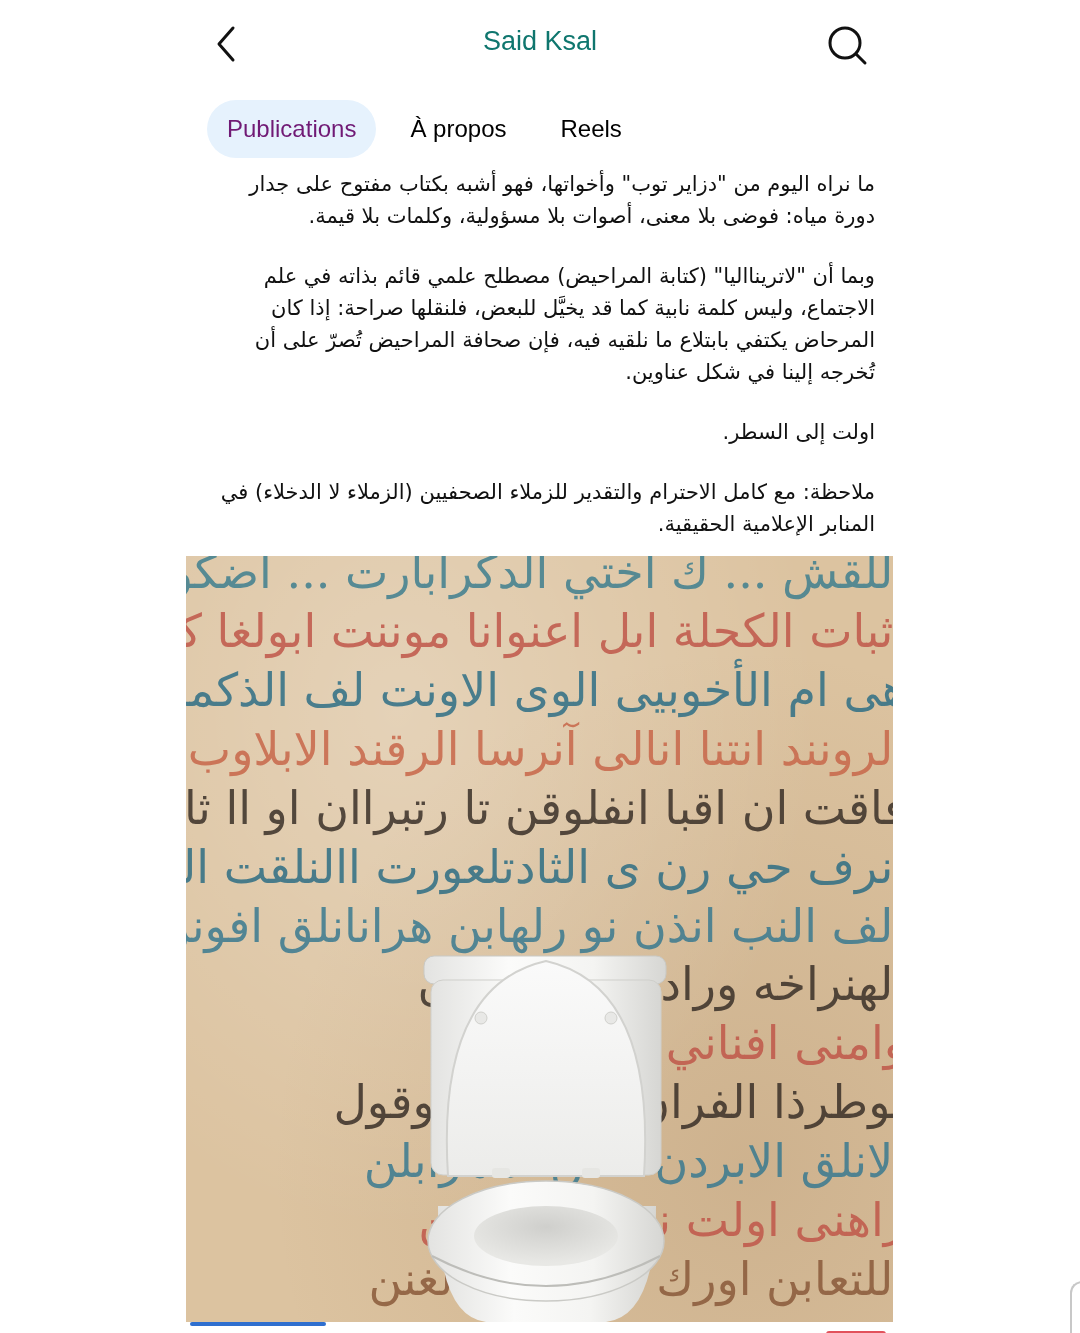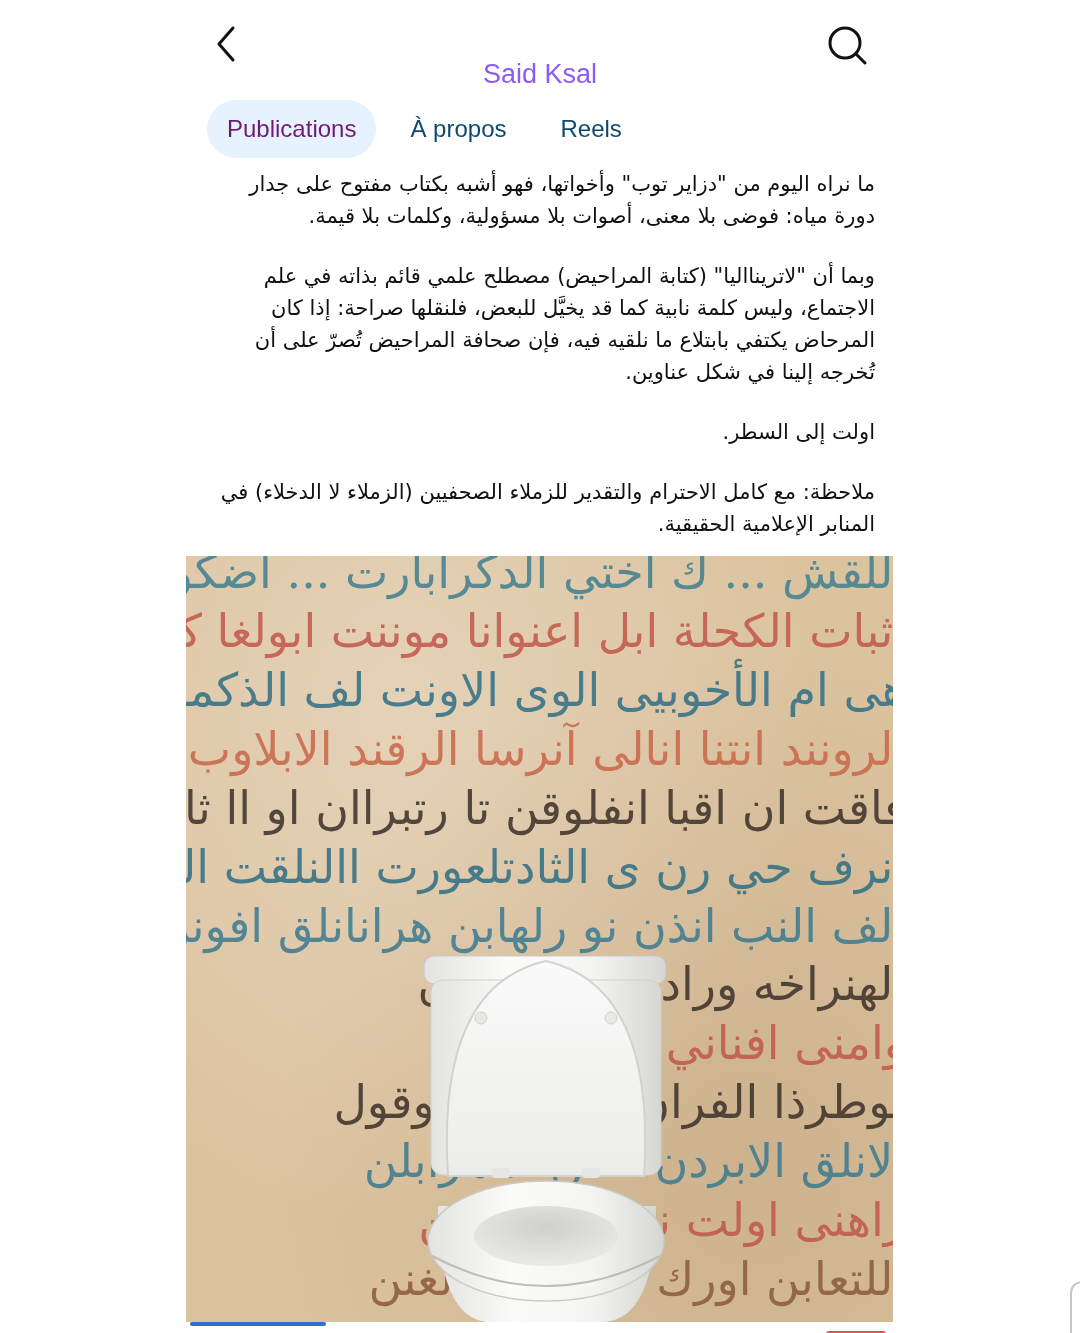--- a/index.html
+++ b/index.html
@@ -12,31 +12,31 @@
     .page { position: relative; width: 1080px; height: 1333px; }
 
     
     .header { position: absolute; left: 0; top: 0; width: 1080px; height: 90px; }
     .back-btn {
       position: absolute; left: 206px; top: 22px; width: 40px; height: 44px;
       display: flex; align-items: center; justify-content: center; cursor: pointer;
     }
     .title {
       position: absolute; left: 0; right: 0; top: 26px; text-align: center;
-      font-family: "Liberation Sans", sans-serif; font-size: 27px; color: #8b5cf6; margin-top: 33px;
+      font-family: "Liberation Sans", sans-serif; font-size: 27px; color: #0f766e;
     }
     .search-btn {
       position: absolute; left: 822px; top: 20px; width: 50px; height: 50px;
       display: flex; align-items: center; justify-content: center; cursor: pointer;
     }
 
     
     .tabs { position: absolute; left: 207px; top: 100px; height: 58px; display: flex; align-items: center; }
     .tab {
-      font-family: "Liberation Sans", sans-serif; font-size: 24px; color: #0c4a6e;
+      font-family: "Liberation Sans", sans-serif; font-size: 24px; color: #000000;
       height: 58px; display: flex; align-items: center; padding: 0 20px; cursor: pointer;
       border-radius: 29px;
     }
     .tab.active { background: #e6f2fd; color: #701a75; padding: 0 20px; }
     .tab + .tab { margin-left: 14px; }
 
     
     .post-text {
       position: absolute; left: 205px; top: 168px; width: 670px;
       direction: rtl; text-align: right;

